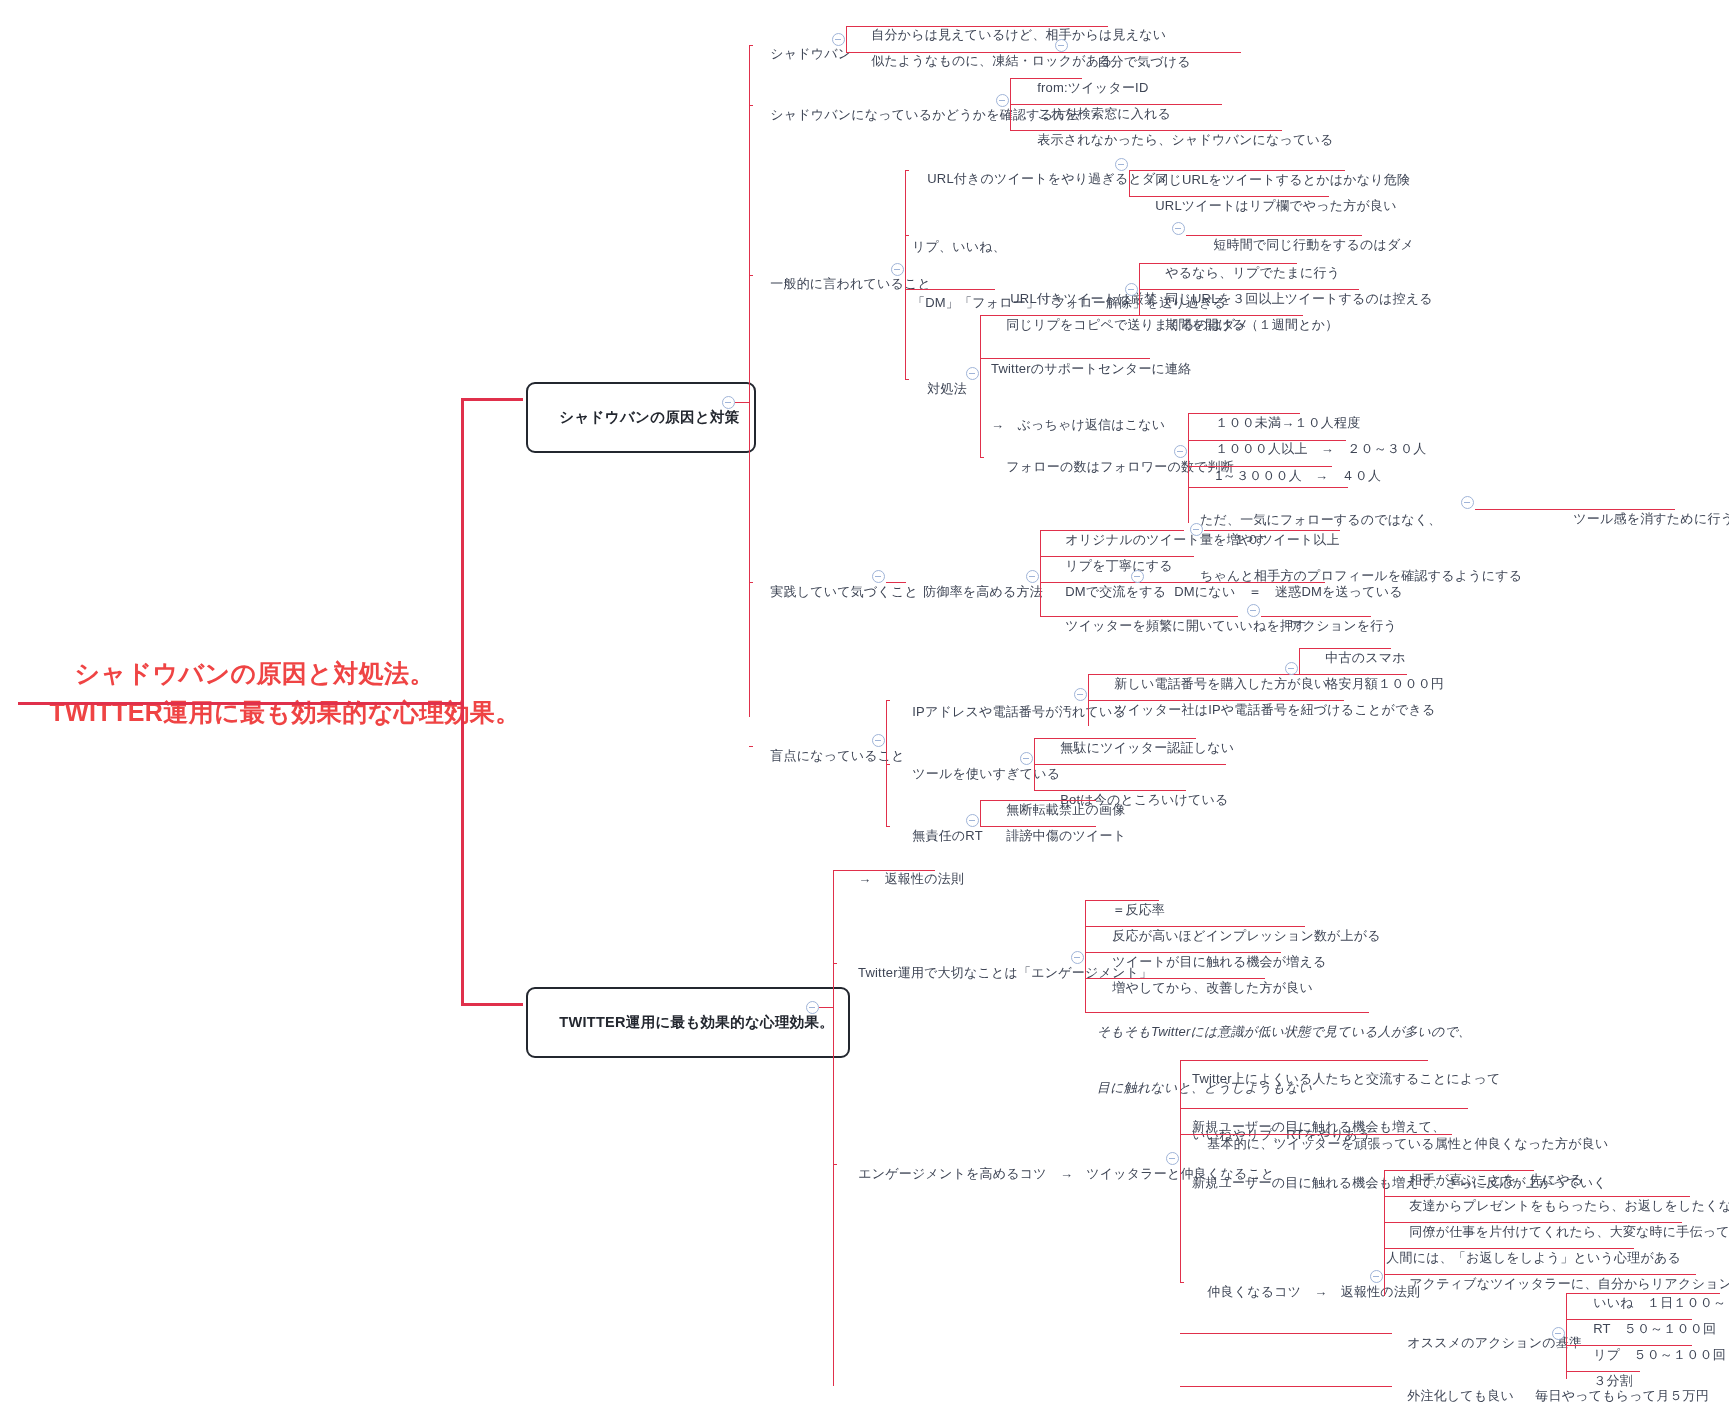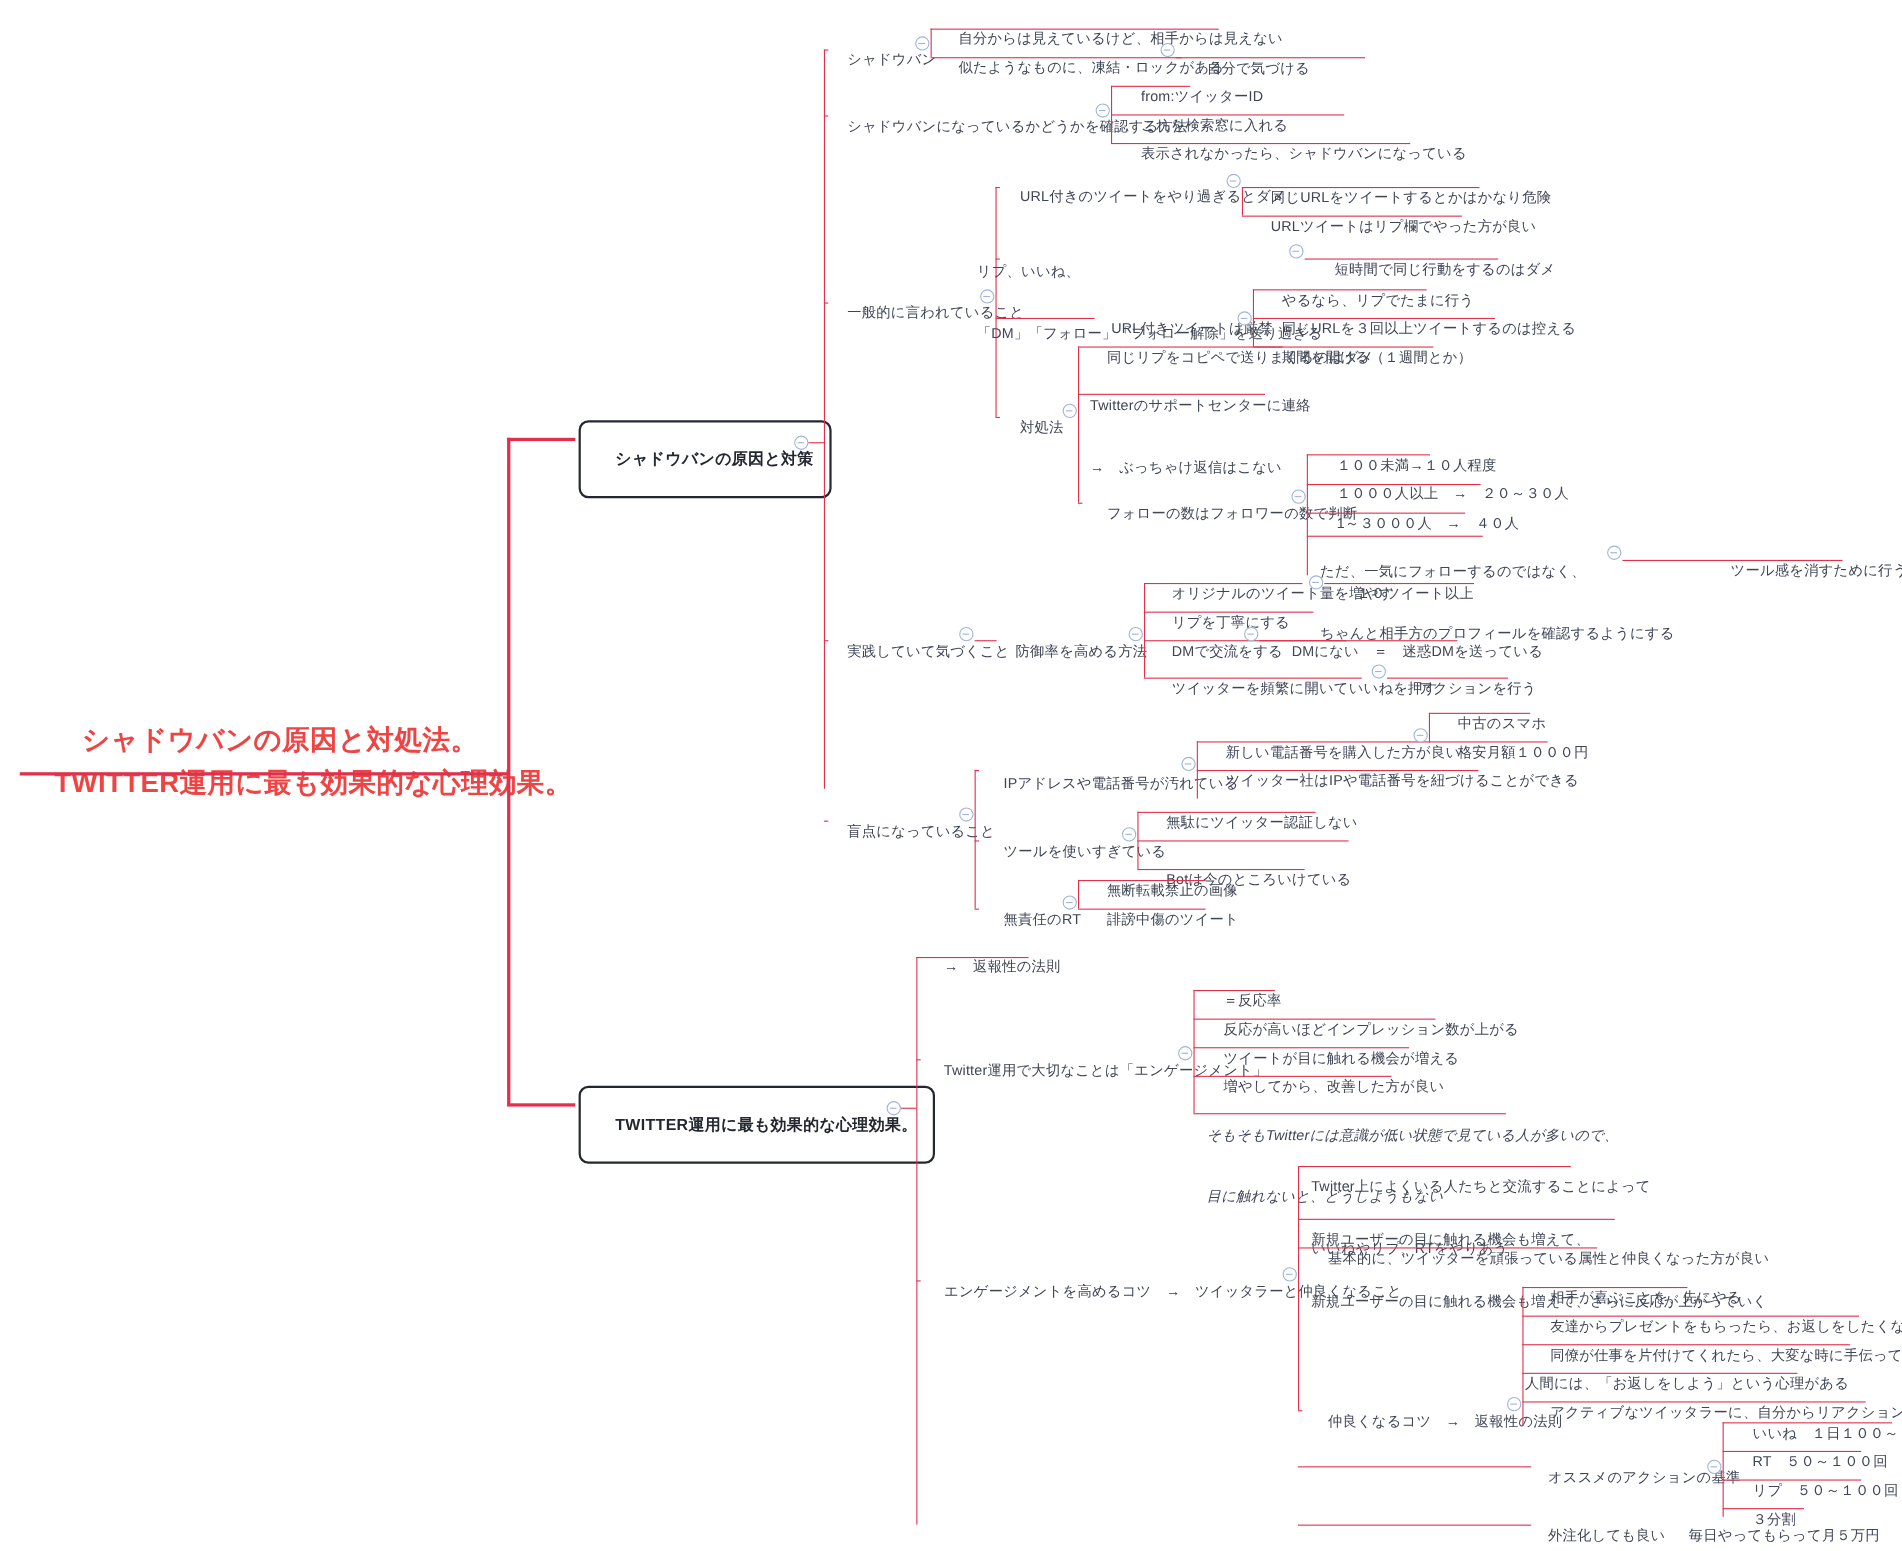--- a/index.html
+++ b/index.html
@@ -157,21 +157,21 @@
   <div class="h" style="left:1129px;top:170px;width:216px;"></div>
   <div class="node" style="left:1140px;top:152px;">
     <span>同じURLをツイートするとかはかなり危険</span>
   </div>
   <div class="h" style="left:1129px;top:196px;width:200px;"></div>
   <div class="node" style="left:1140px;top:178px;">
     <span>URLツイートはリプ欄でやった方が良い</span>
   </div>
 
   <div class="h" style="left:905px;top:235px;width:4px;"></div>
-  <div class="node" style="left:888px;top:200px;">
+  <div class="node" style="left:912px;top:200px;">
     <span class="ln">リプ、いいね、</span>
     <span class="ln">「DM」「フォロー」「フォロー解除」を送り過ぎる</span>
   </div>
   <div class="tog" style="left:1172px;top:222px;"></div>
   <div class="h" style="left:1186px;top:235px;width:176px;"></div>
   <div class="node" style="left:1198px;top:217px;">
     <span>短時間で同じ行動をするのはダメ</span>
   </div>
 
   <div class="h" style="left:905px;top:289px;width:4px;"></div>

